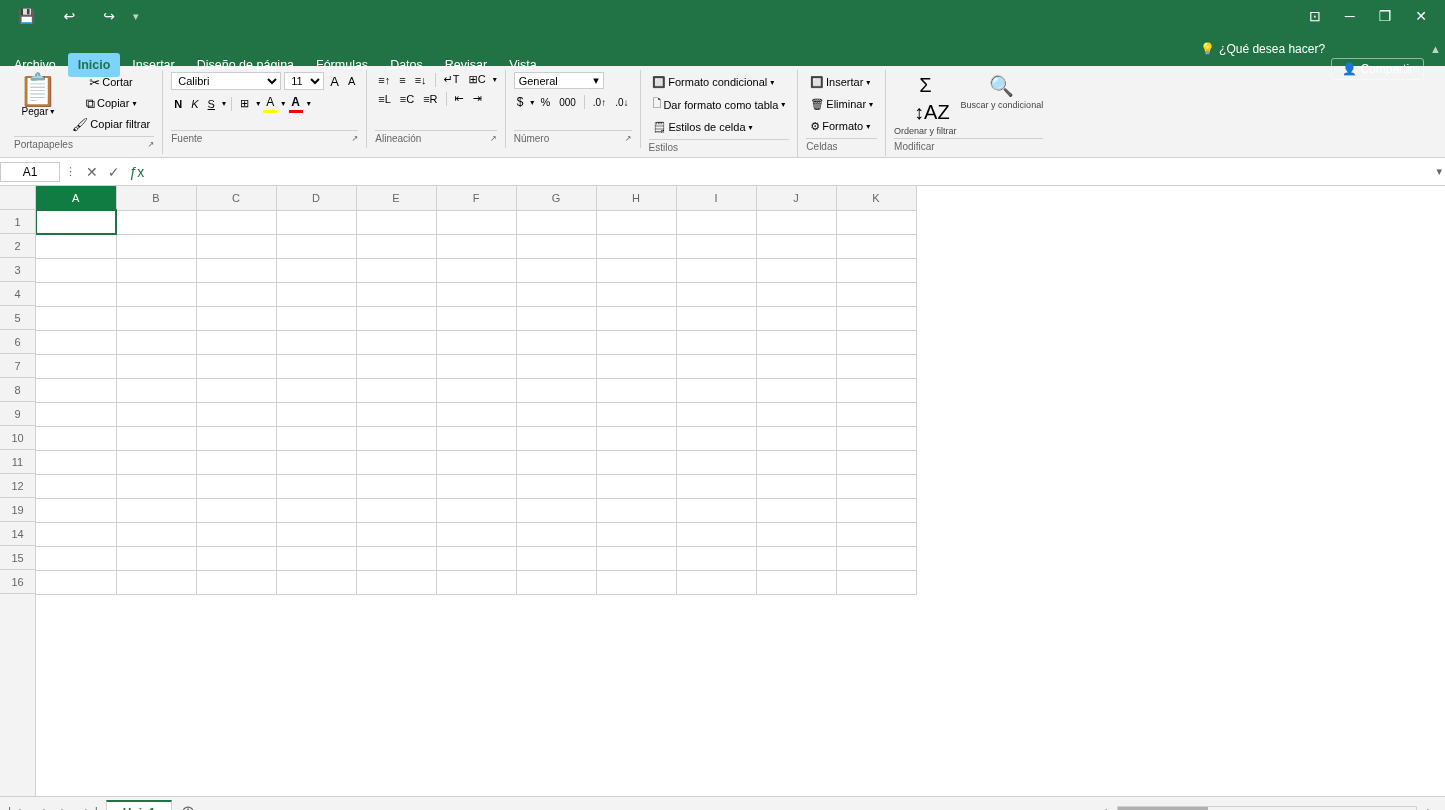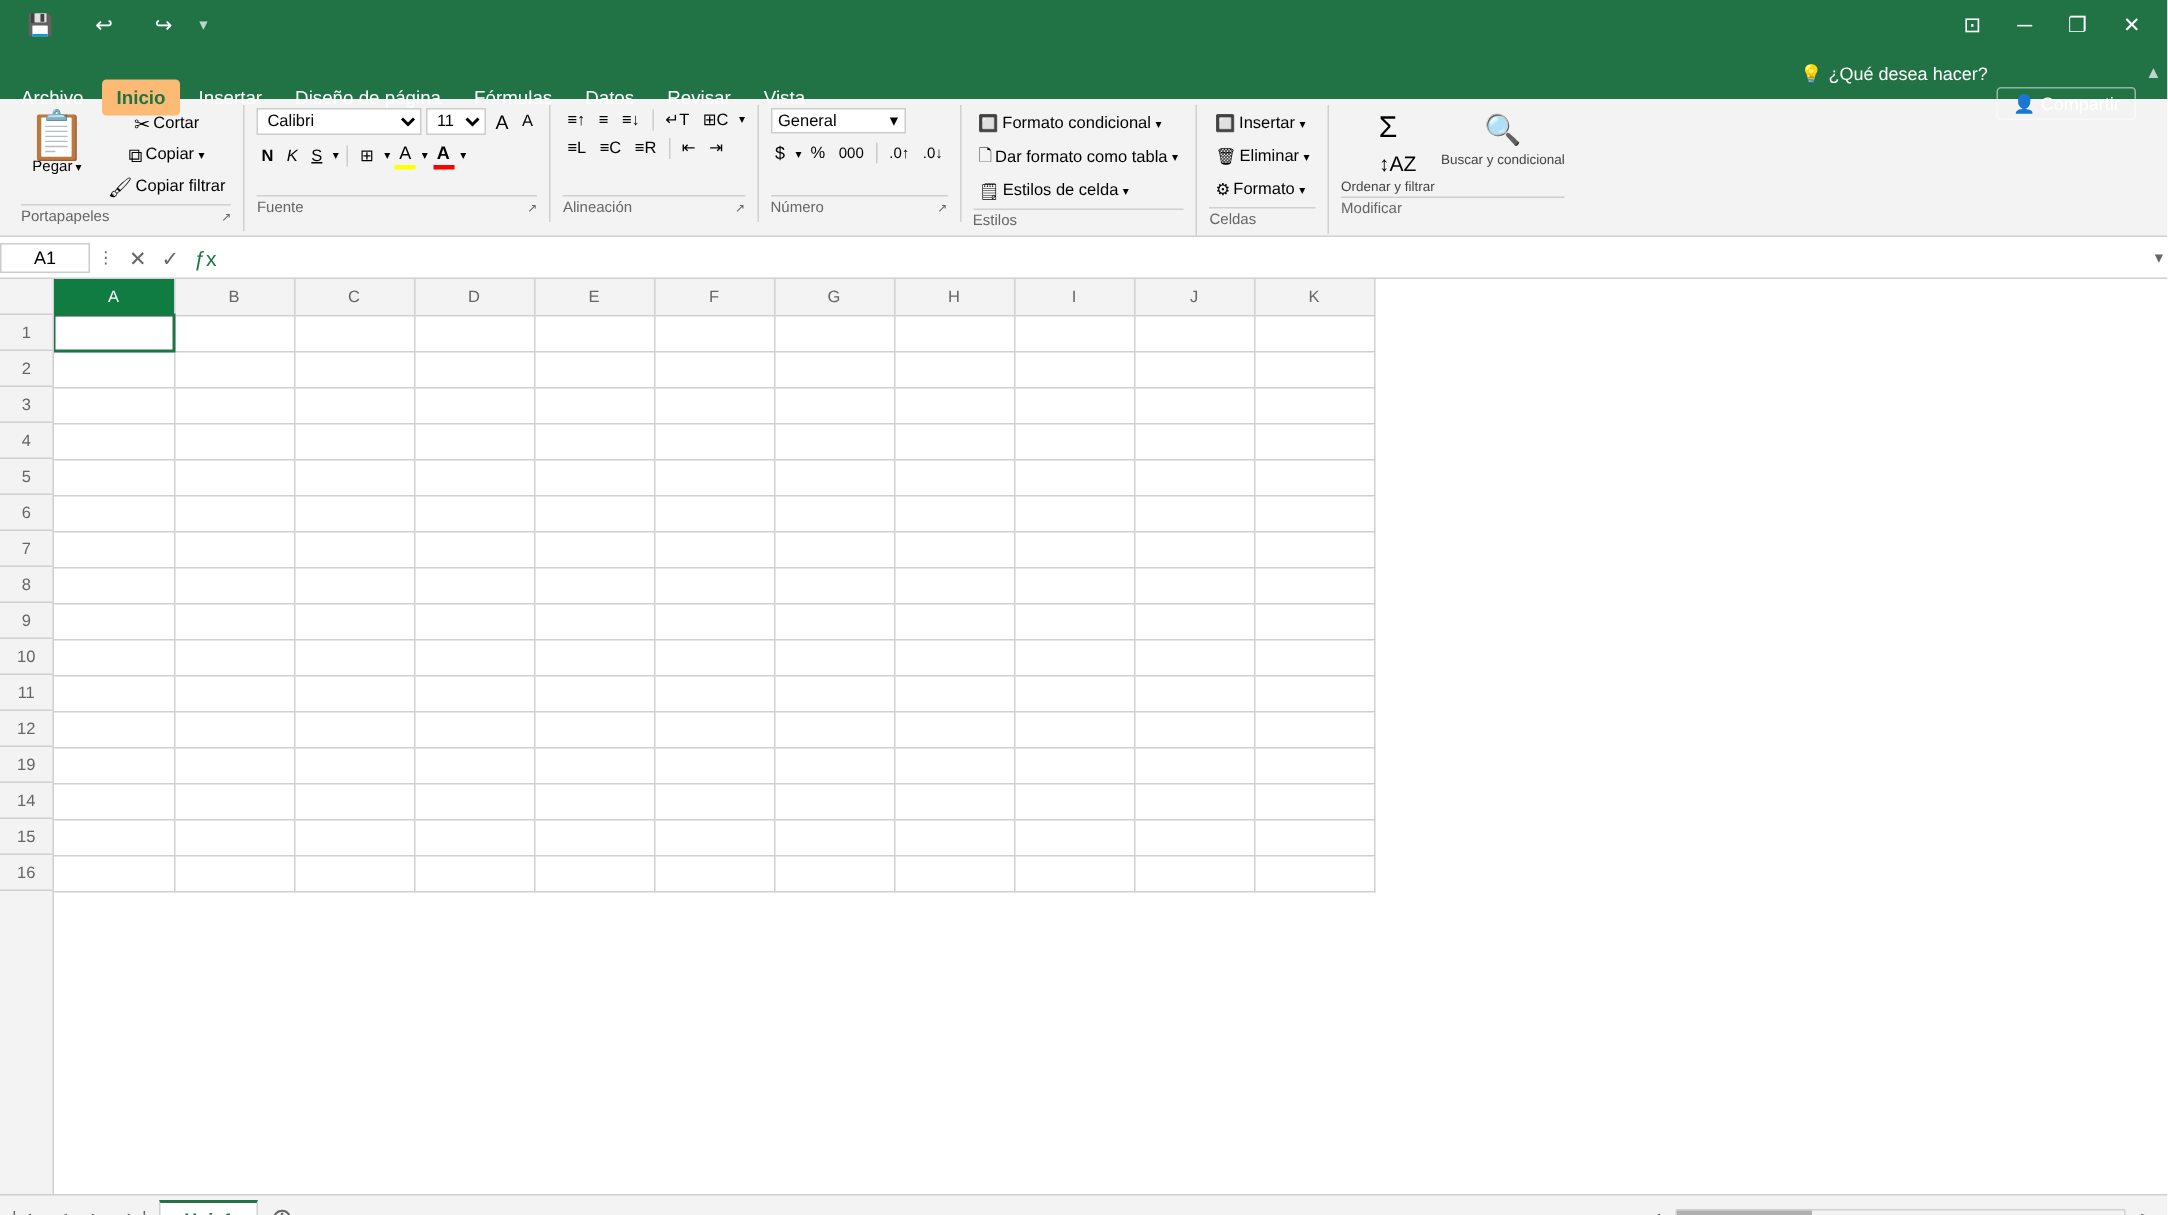--- a/index.html
+++ b/index.html
@@ -31,21 +31,21 @@
       gap: 2px;
     }
     .menu-item {
       padding: 5px 10px;
       cursor: pointer;
       border-radius: 3px;
       font-size: 12.5px;
       white-space: nowrap;
       margin-top: 32px;
     }
-    .menu-item.active { background: #fdba74; color: #217346; font-weight: 600; }
+    .menu-item.active { background: #7dd3fc; color: #217346; font-weight: 600; }
     .menu-search { margin-left: auto; display: flex; align-items: center; gap: 6px; }
     .menu-search-btn { background: none; border: none; color: white; cursor: pointer; font-size: 12px; display: flex; align-items: center; gap: 4px; }
     .menu-share-btn { background: none; border: 1px solid rgba(255,255,255,0.5); color: white; border-radius: 3px; padding: 3px 10px; cursor: pointer; font-size: 12px; margin-top: 40px; }
 
     
     #ribbon {
       background: #f3f3f3;
       border-bottom: 1px solid #d0d0d0;
       padding: 4px 6px 0;
       display: flex;
@@ -494,21 +494,21 @@
     </div>
   </div>
 
   <div class="ribbon-group" style="border-right:none;">
     <div class="ribbon-group-content" style="gap:4px; align-items:flex-start;">
       <div style="display:flex; flex-direction:column; align-items:center;">
         <button class="rb-btn">
           <span class="sigma-btn">Σ</span>
         </button>
         <button class="rb-btn">
-          <span style="font-size:14px;margin-left:13px;">↕AZ</span>
+          <span style="font-size:20px;margin-left:13px;">↕AZ</span>
         </button>
         <span style="font-size:9px; color:#444;">Ordenar y filtrar</span>
       </div>
       <div style="display:flex; flex-direction:column; align-items:center;">
         <button class="rb-btn">
           <span style="font-size:20px;">🔍</span>
         </button>
         <span style="font-size:9px; color:#444;">Buscar y condicional</span>
       </div>
     </div>

